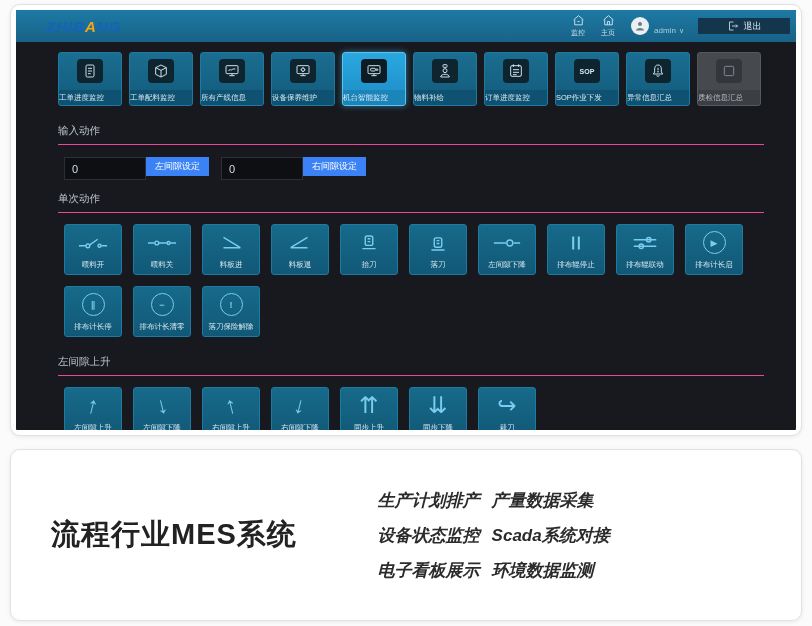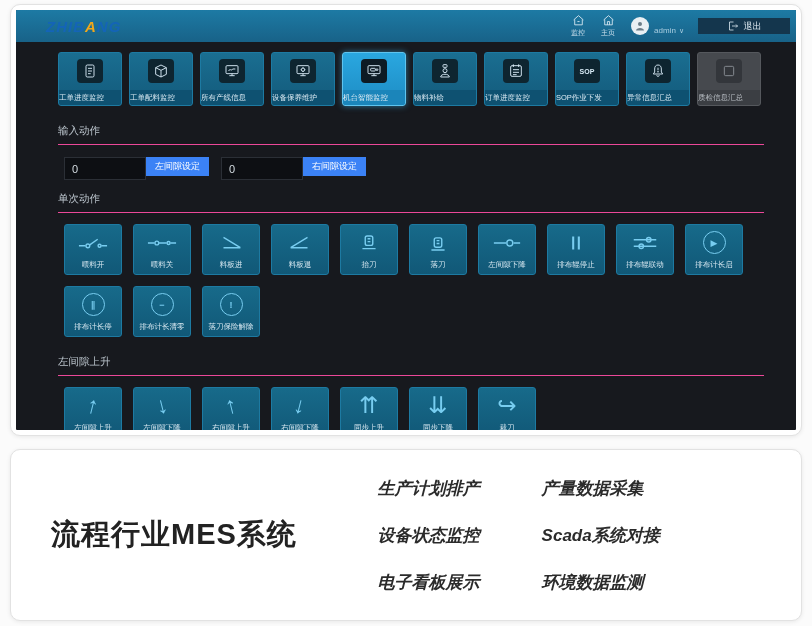--- a/index.html
+++ b/index.html
@@ -70,21 +70,21 @@
   .abtn .lbl { font-size:7.5px; color:#d8e8f1; white-space:nowrap;text-align:right; }
   .circ { width:23px; height:23px; border:1.5px solid #78cdf0; border-radius:50%;
           display:flex; align-items:center; justify-content:center; color:#78cdf0; font-size:9px; font-weight:bold; }
   .arrow { font-size:23px; color:#78cdf0; line-height:1; }
   .rot-r { transform:rotate(14deg); display:inline-block; }
   .rot-l { transform:rotate(-14deg); display:inline-block; }
 
   
   .promo { margin-top:13px; height:172px; display:flex; align-items:center; padding:0 40px; }
   .promo-title { width:46%; text-align:left; font-size:29px; font-weight:bold; color:#222; letter-spacing:1px; }
-  .features { display:grid; grid-template-columns:auto auto; column-gap:62px; row-gap:24px; }
+  .features { display:grid; grid-template-columns:auto auto; column-gap:62px; row-gap:24px;gap:12px; }
   .feat { font-size:17px; font-weight:bold; font-style:italic; color:#2b2b2b; white-space:nowrap; }
 </style>
 </head>
 <body>
 
 <div class="card app-card">
 <div class="app">
 
   <div class="hdr">
     <div class="logo">

